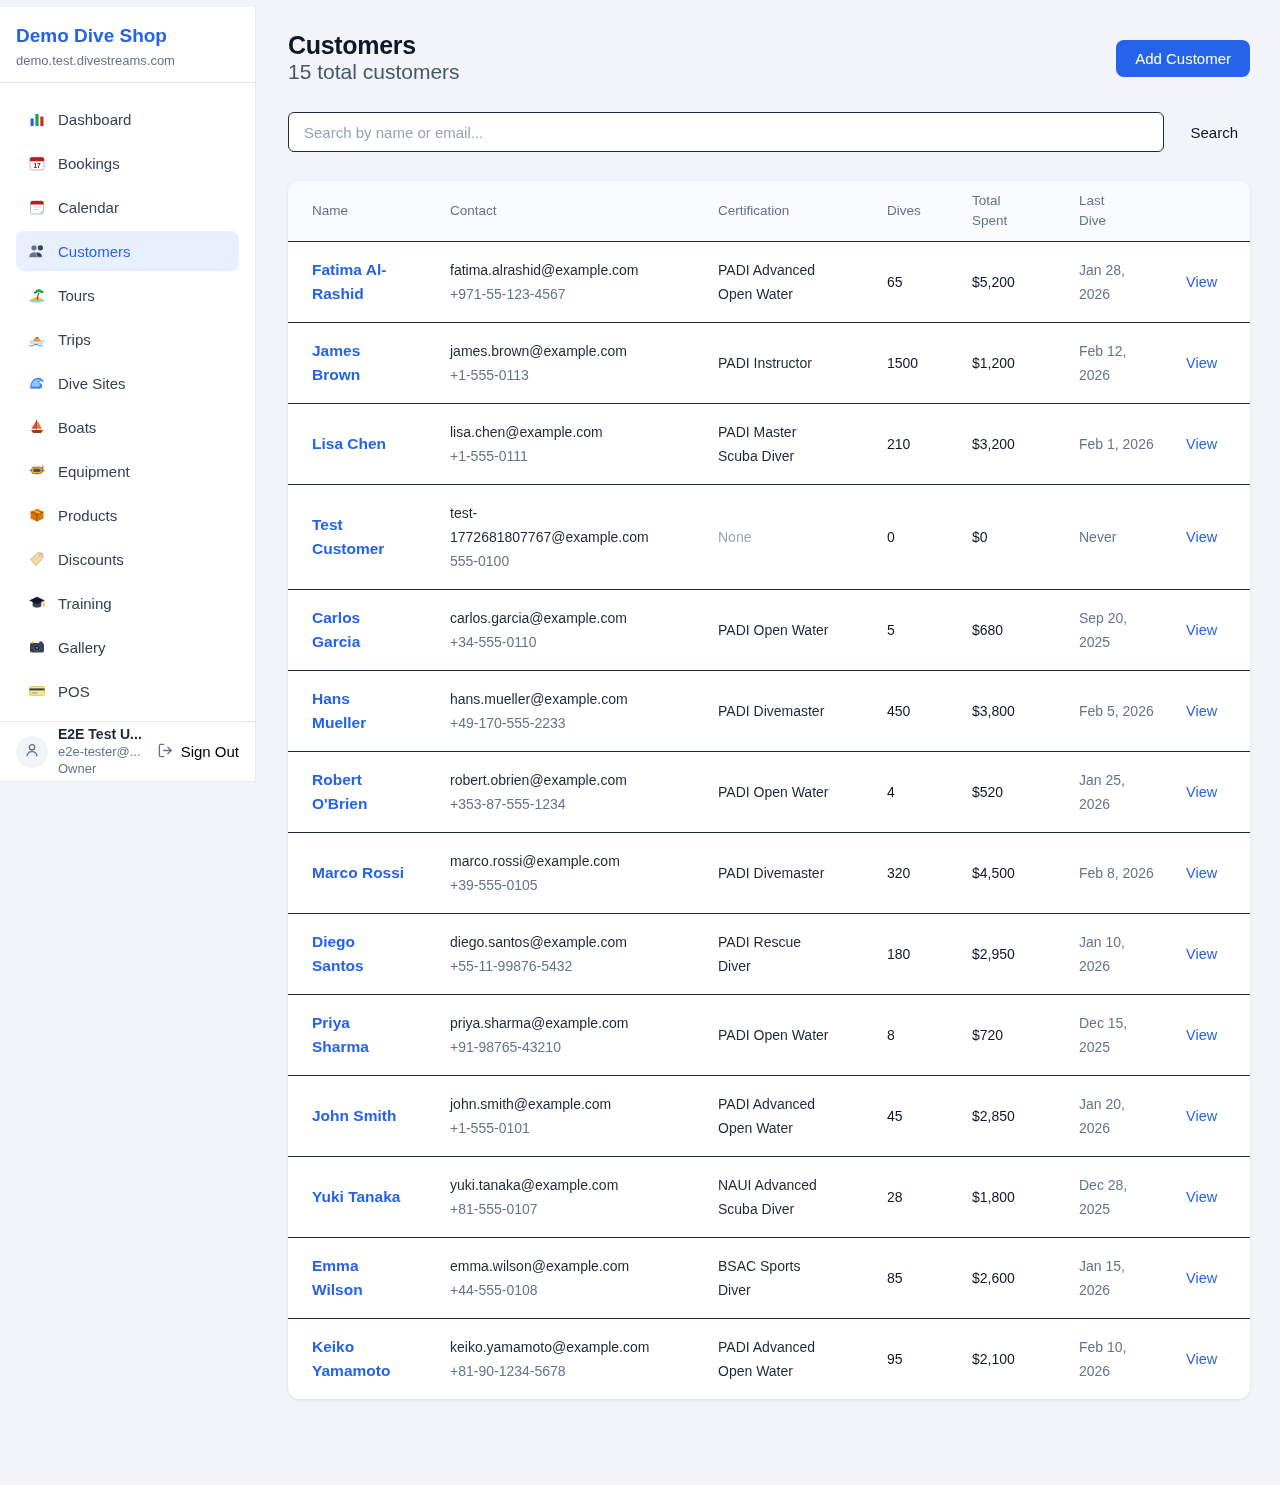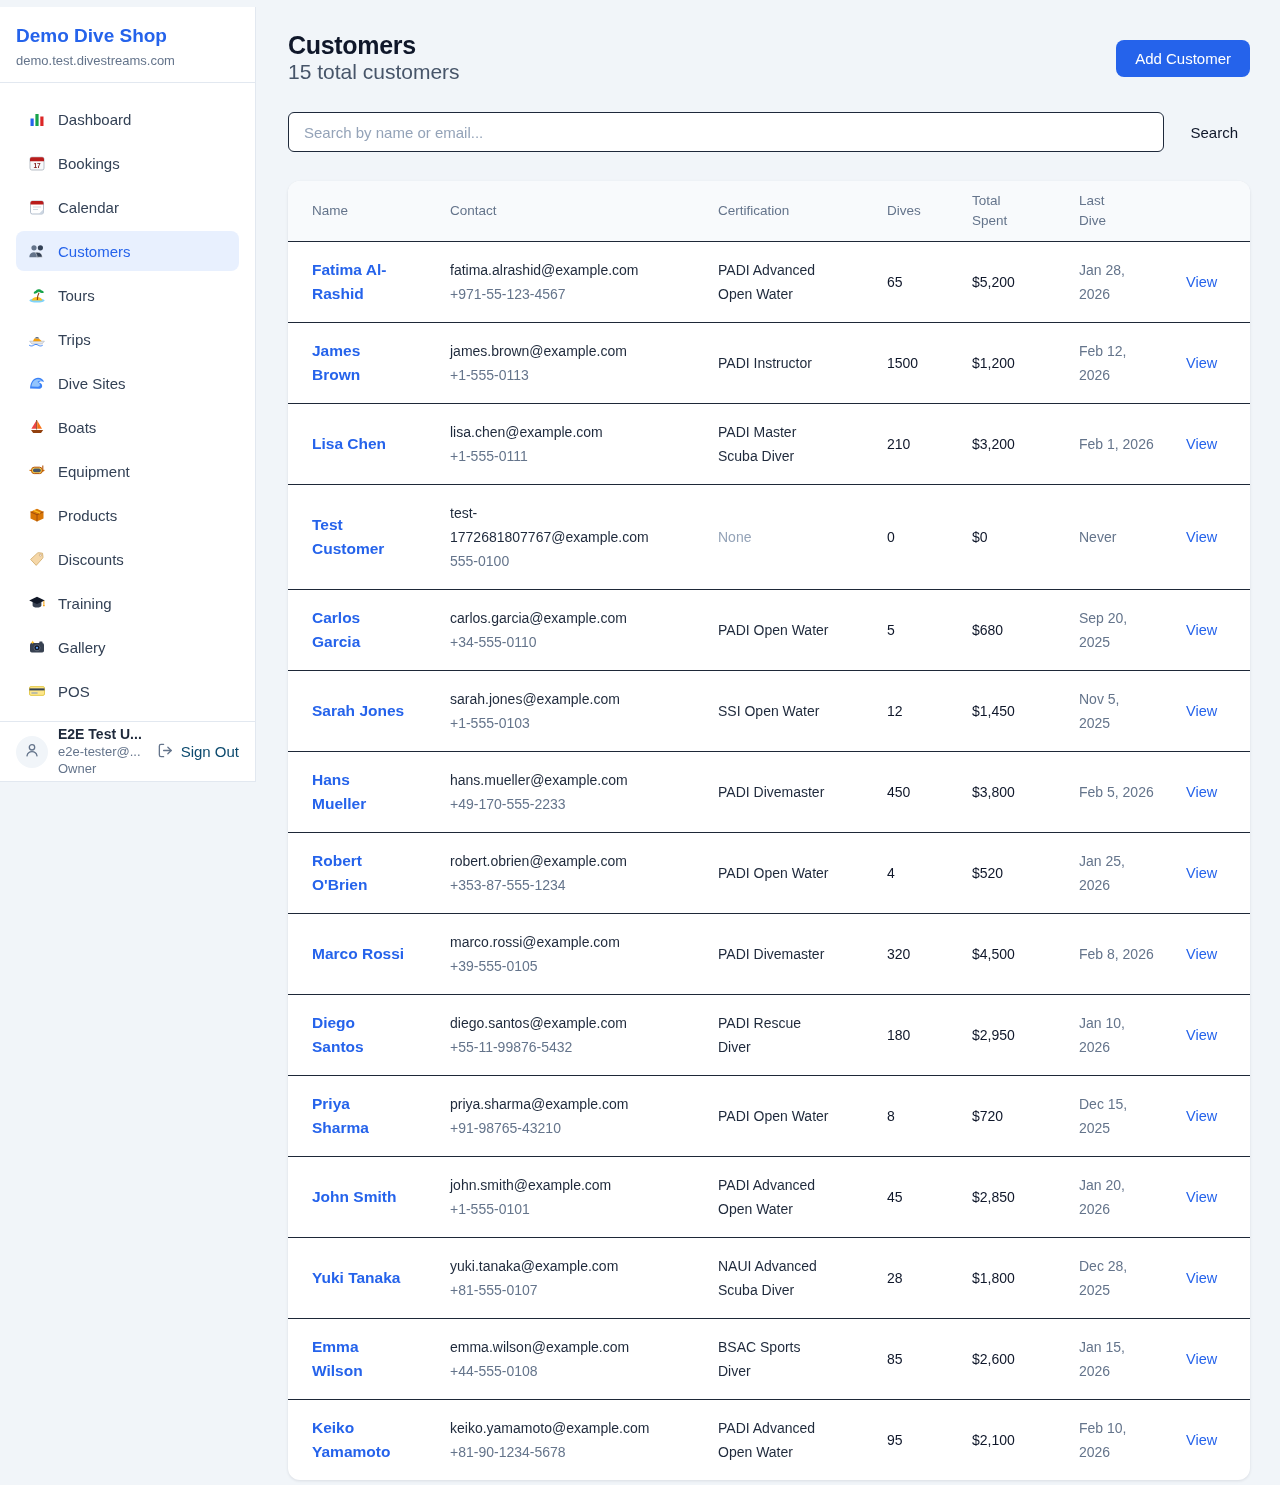--- a/index.html
+++ b/index.html
@@ -41,21 +41,21 @@
     background: #f1f5f9; flex: none;
     display: flex; align-items: center; justify-content: center;
   }
   .avatar svg { width: 18px; height: 18px; }
   .user-info { flex: 1; min-width: 0; line-height: 17px; }
   .user-name { font-weight: bold; font-size: 14px; color: #1e293b; white-space: nowrap; }
   .user-email, .user-role { font-size: 13px; color: #64748b; white-space: nowrap; }
   .signout {
     display: flex; align-items: center; gap: 7px;
     background: none; border: none; padding: 0;
-    color: #0c4a6e; font-size: 15px; font-family: inherit; cursor: pointer; flex: none;
+    color: #000000; font-size: 15px; font-family: inherit; cursor: pointer; flex: none;
   }
   .signout svg { width: 17px; height: 17px; }
 
   
   .main { margin-left: 288px; width: 962px; padding-top: 31px; }
   .main-header { display: flex; justify-content: space-between; align-items: flex-start; }
   .page-title { font-size: 25px; font-weight: bold; letter-spacing: -0.3px; line-height: 28px; }
   .page-subtitle { margin-top: 1px; font-size: 21px; color: #475569; }
   .add-btn {
     background: #2563eb; color: #ffffff; border: none; border-radius: 8px;
@@ -396,32 +396,20 @@
               <div class="email">carlos.garcia@example.com</div>
               <div class="phone">+34-555-0110</div>
             </td>
             <td class="cell-cert"><span class="cert">PADI Open Water</span></td>
             <td class="dives">5</td>
             <td class="total">$680</td>
             <td class="last-dive">Sep 20, 2025</td>
             <td><a class="view-link">View</a></td>
           </tr>
           <tr>
-            <td class="cell-name"><a class="name-link">Sarah Jones</a></td>
-            <td class="cell-contact">
-              <div class="email">sarah.jones@example.com</div>
-              <div class="phone">+1-555-0103</div>
-            </td>
-            <td class="cell-cert"><span class="cert">SSI Open Water</span></td>
-            <td class="dives">12</td>
-            <td class="total">$1,450</td>
-            <td class="last-dive">Nov 5, 2025</td>
-            <td><a class="view-link">View</a></td>
-          </tr>
-          <tr>
             <td class="cell-name"><a class="name-link">Hans Mueller</a></td>
             <td class="cell-contact">
               <div class="email">hans.mueller@example.com</div>
               <div class="phone">+49-170-555-2233</div>
             </td>
             <td class="cell-cert"><span class="cert">PADI Divemaster</span></td>
             <td class="dives">450</td>
             <td class="total">$3,800</td>
             <td class="last-dive">Feb 5, 2026</td>
             <td><a class="view-link">View</a></td>

